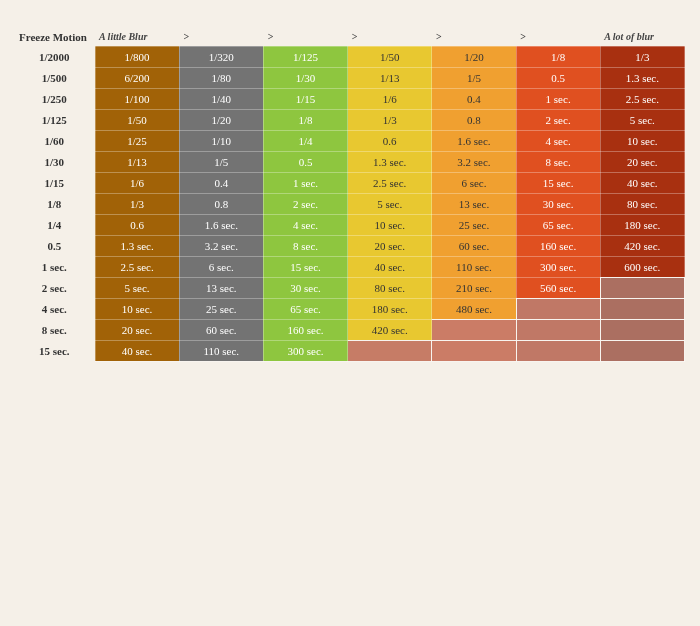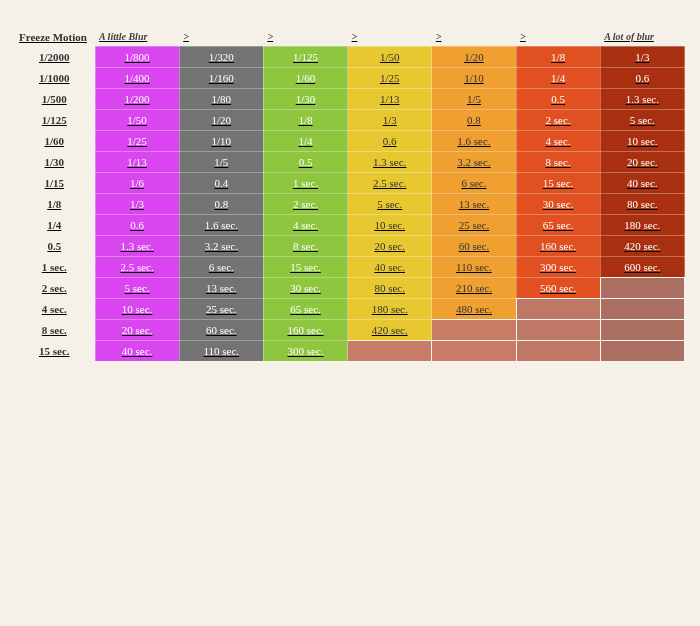--- a/index.html
+++ b/index.html
@@ -36,21 +36,20 @@
       font-size: 16px;
       color: #1a237e;
       font-weight: bold;
     }
     .table-wrapper {
       width: 100%;
     }
     table {
       width: 100%;
       border-collapse: collapse;
-      text-decoration: underline;
     }
     thead tr th {
       font-size: 10px;
       font-style: italic;
       padding: 3px 4px;
       text-align: left;
       color: #333;
       background: transparent;
       border: none;
       white-space: nowrap;
@@ -81,21 +80,21 @@
       padding-left: 2px;
       width: 80px;
     }
     .footer-note {
       font-size: 11px;
       color: #333;
       margin-top: 6px;
       font-style: italic;
     }
     
-    .c0 { background-color: #d946ef; }
+    .c0 { background-color: #a16207; }
     .c1 { background-color: #737373; }
     .c2 { background-color: #8ec63f; }
     .c3b { background-color: #e8c830; color: #333; }
     .c4 { background-color: #f0a030; color: #333; }
     .c5 { background-color: #e05020; }
     .c6 { background-color: #a83010; }
   </style>
 </head>
 <body>
 
@@ -125,38 +124,38 @@
           <td class="row-label">1/2000</td>
           <td class="c0">1/800</td>
           <td class="c1">1/320</td>
           <td class="c2">1/125</td>
           <td class="c3b">1/50</td>
           <td class="c4">1/20</td>
           <td class="c5">1/8</td>
           <td class="c6">1/3</td>
         </tr>
         <tr>
-          <td class="row-label">1/1000</td>
-          <td class="c0">1/400</td>
-          <td class="c1">1/160</td>
-          <td class="c2">1/60</td>
-          <td class="c3b">1/25</td>
-          <td class="c4">1/10</td>
-          <td class="c5">1/4</td>
-          <td class="c6">0.6</td>
-        </tr>
-        <tr>
           <td class="row-label">1/500</td>
-          <td class="c0">1/200</td>
+          <td class="c0">6/200</td>
           <td class="c1">1/80</td>
           <td class="c2">1/30</td>
           <td class="c3b">1/13</td>
           <td class="c4">1/5</td>
           <td class="c5">0.5</td>
           <td class="c6">1.3 sec.</td>
+        </tr>
+        <tr>
+          <td class="row-label">1/250</td>
+          <td class="c0">1/100</td>
+          <td class="c1">1/40</td>
+          <td class="c2">1/15</td>
+          <td class="c3b">1/6</td>
+          <td class="c4">0.4</td>
+          <td class="c5">1 sec.</td>
+          <td class="c6">2.5 sec.</td>
         </tr>
         <tr>
           <td class="row-label">1/125</td>
           <td class="c0">1/50</td>
           <td class="c1">1/20</td>
           <td class="c2">1/8</td>
           <td class="c3b">1/3</td>
           <td class="c4">0.8</td>
           <td class="c5">2 sec.</td>
           <td class="c6">5 sec.</td>

